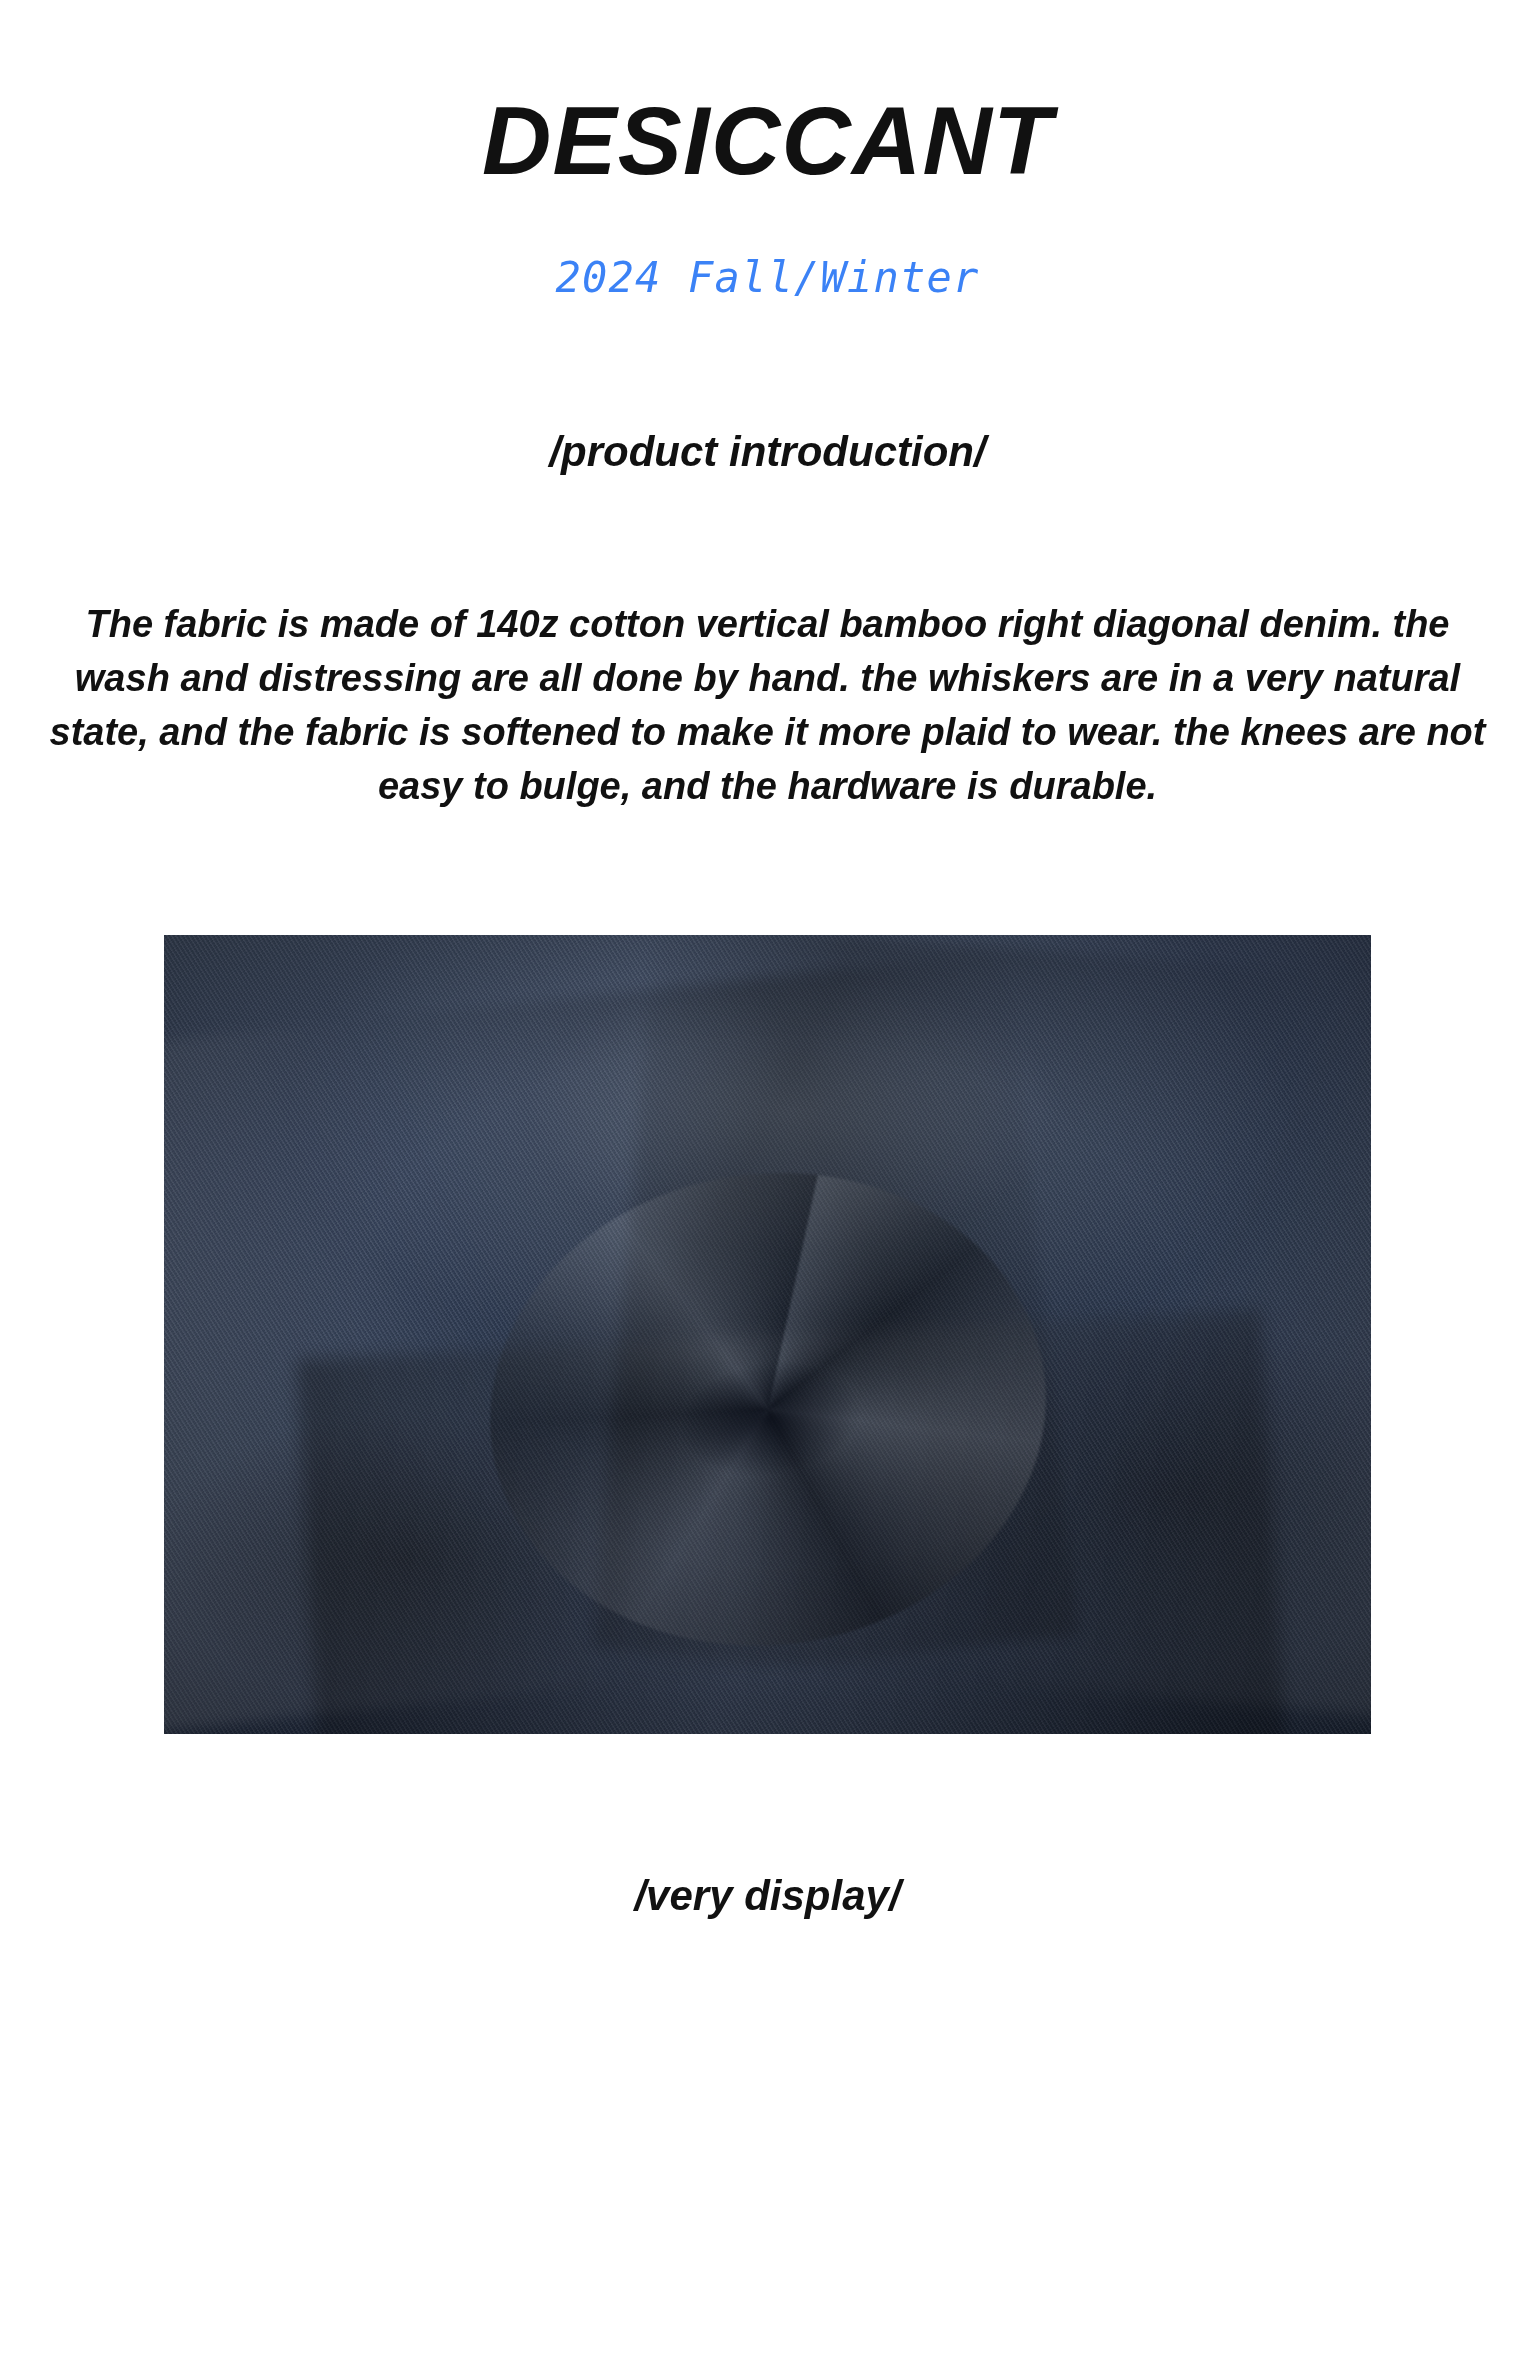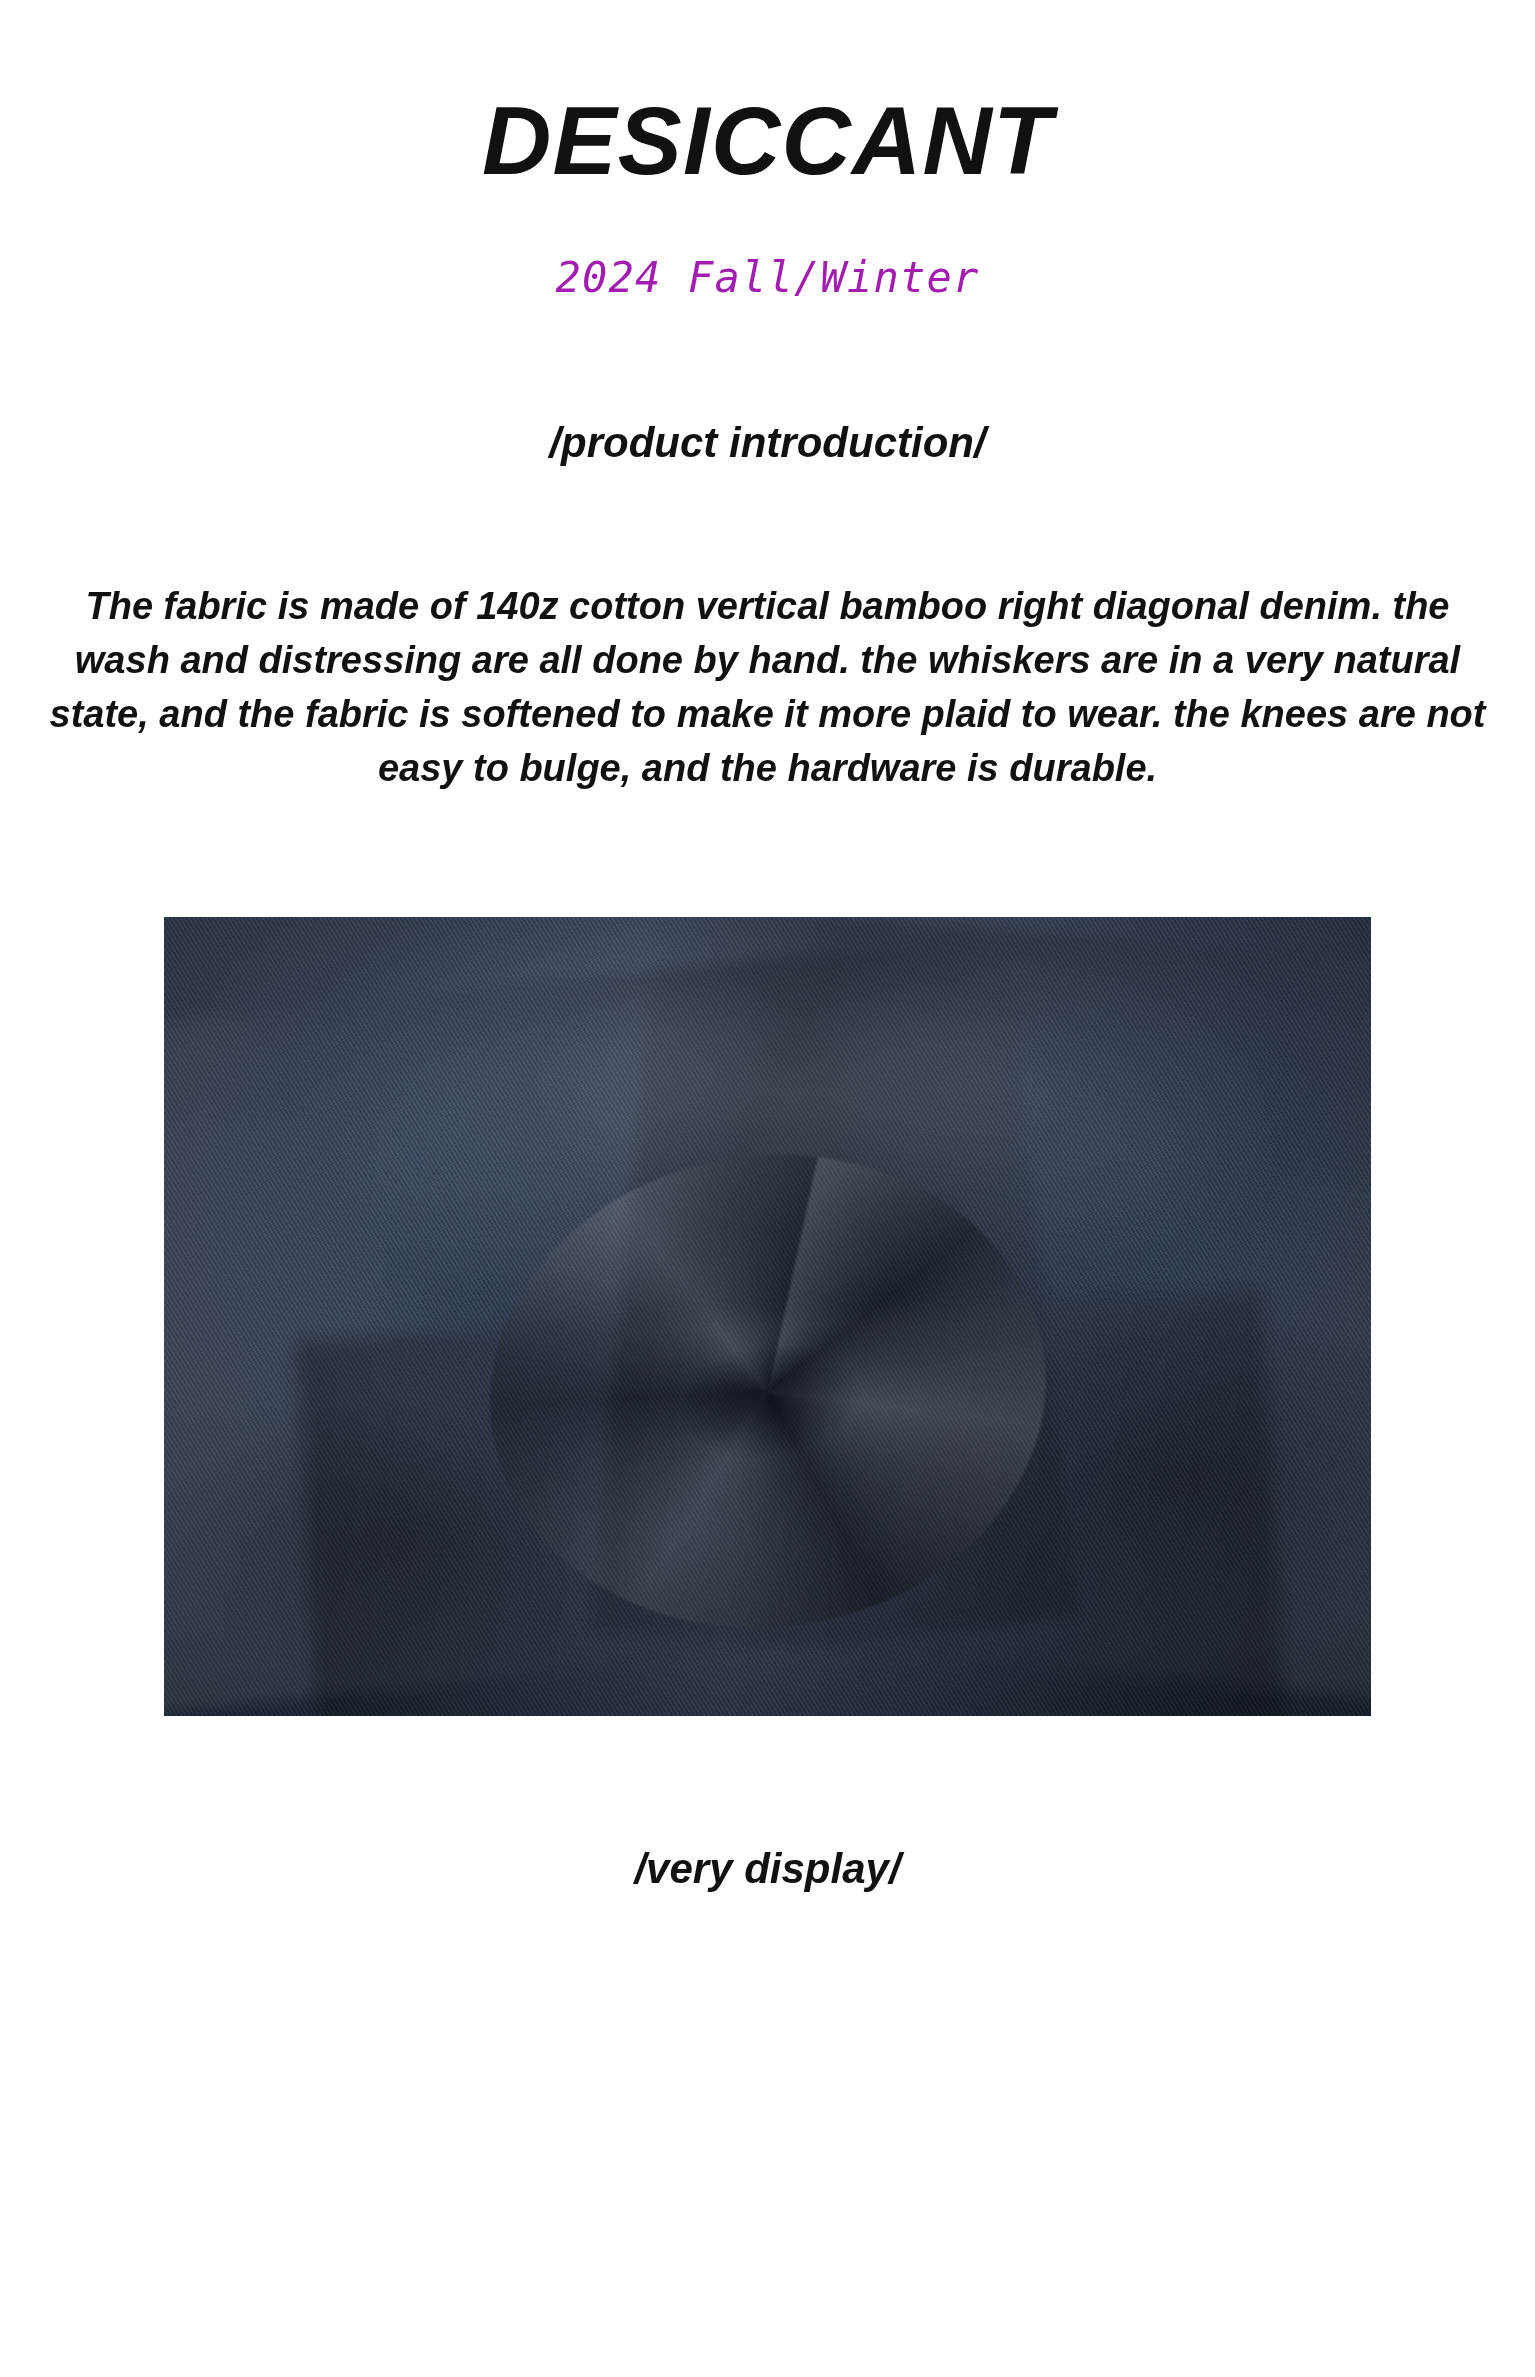--- a/index.html
+++ b/index.html
@@ -31,32 +31,32 @@
     color: #111111;
     margin: 0;
     padding-top: 93px;
     line-height: 1.0;
   }
   .season {
     text-align: center;
     font-family: "DejaVu Sans Mono", monospace;
     font-size: 42px;
     letter-spacing: 1.2px;
-    color: #a21caf;
+    color: #3b82f6;
     margin: 0;
     padding-top: 68px;
     line-height: 1.0;
   }
   .section-heading {
     text-align: center;
     font-family: "Liberation Sans", sans-serif;
     font-weight: 700;
     font-size: 42px;
     color: #111111;
-    margin: 8px;
+    margin: 17px;
     line-height: 1.0;
   }
   .heading-intro {
     padding-top: 115px;
   }
   .intro-body {
     margin: 0 auto;
     padding-top: 108px;
     width: 1436px;
     text-align: center;

